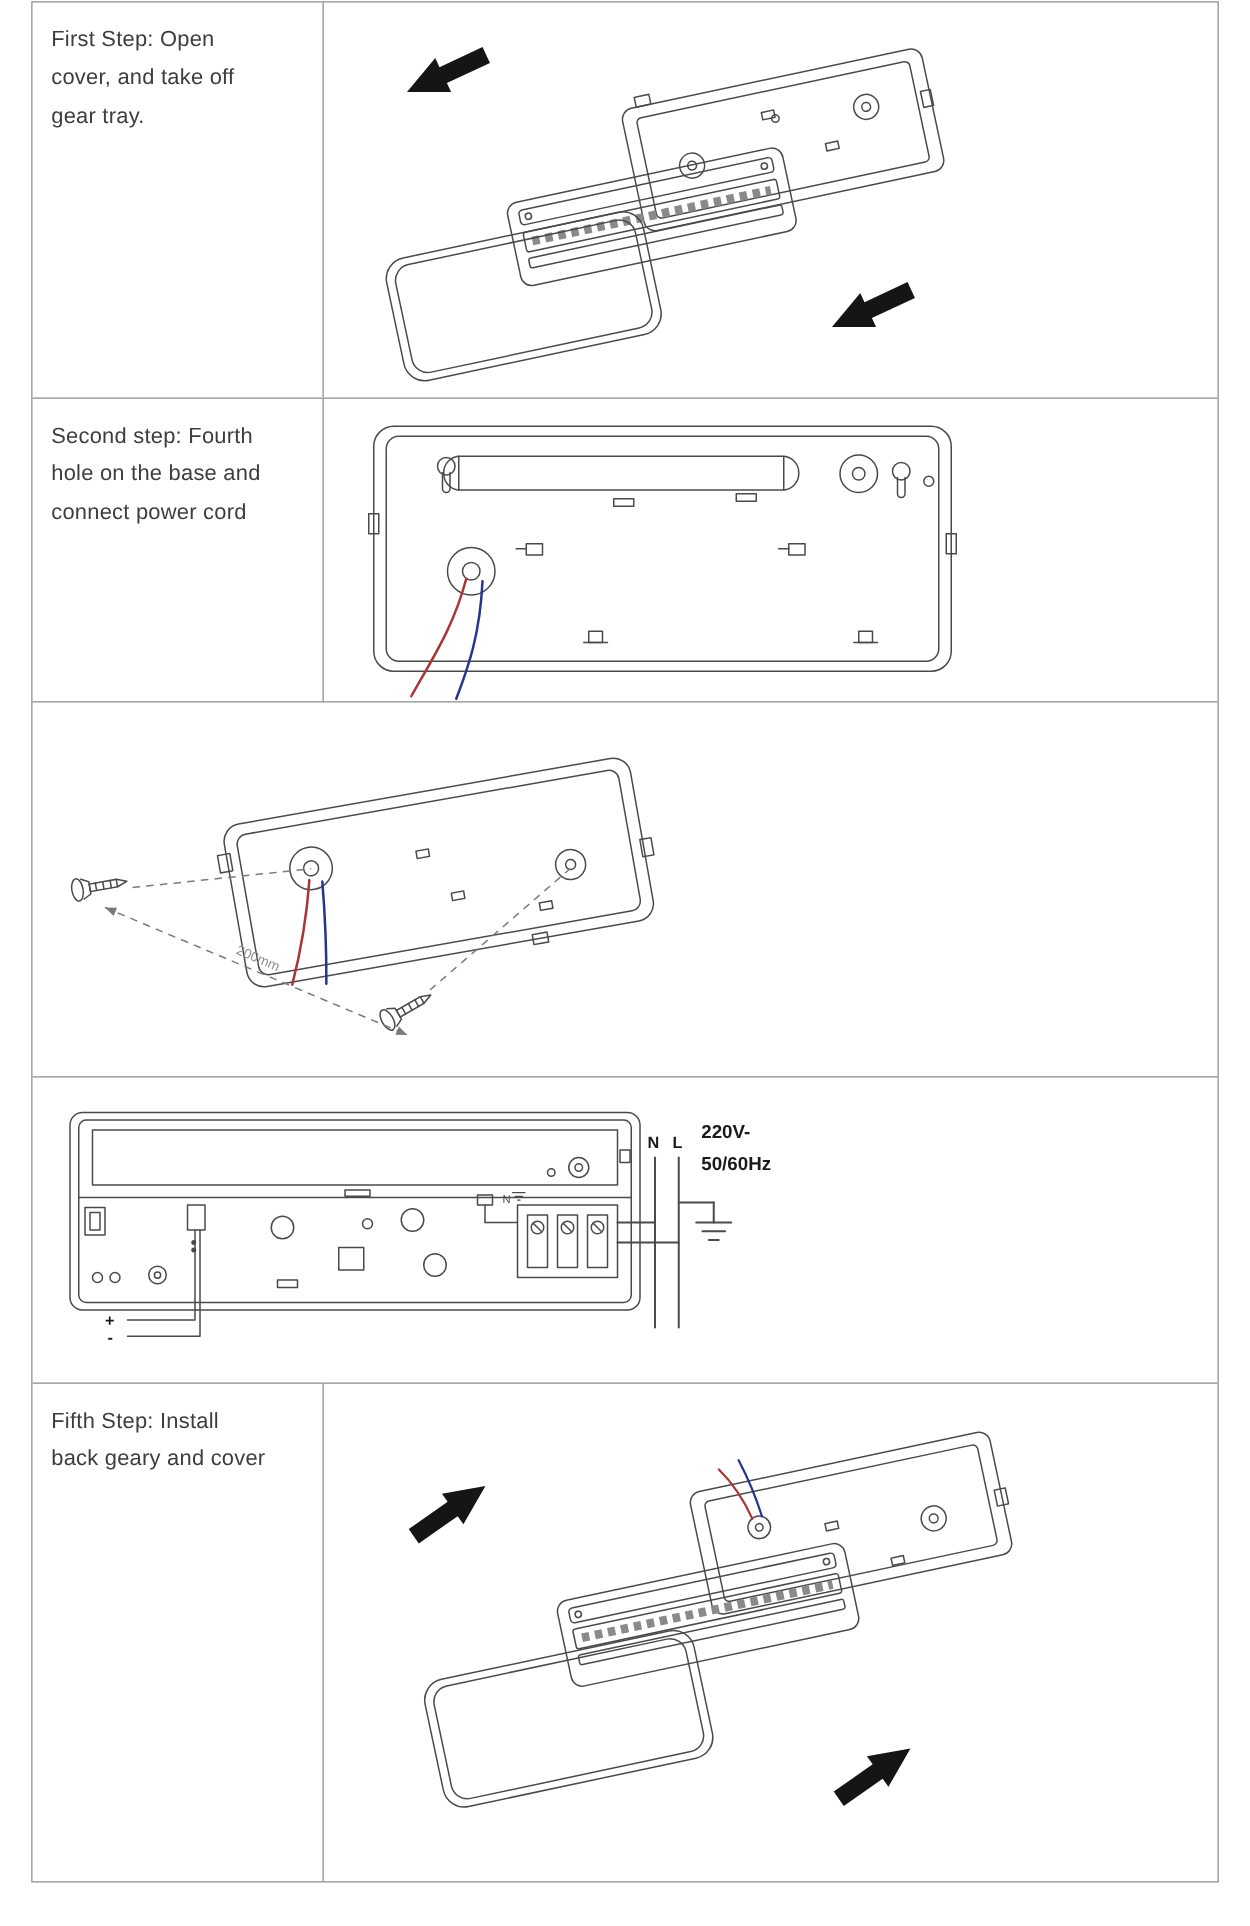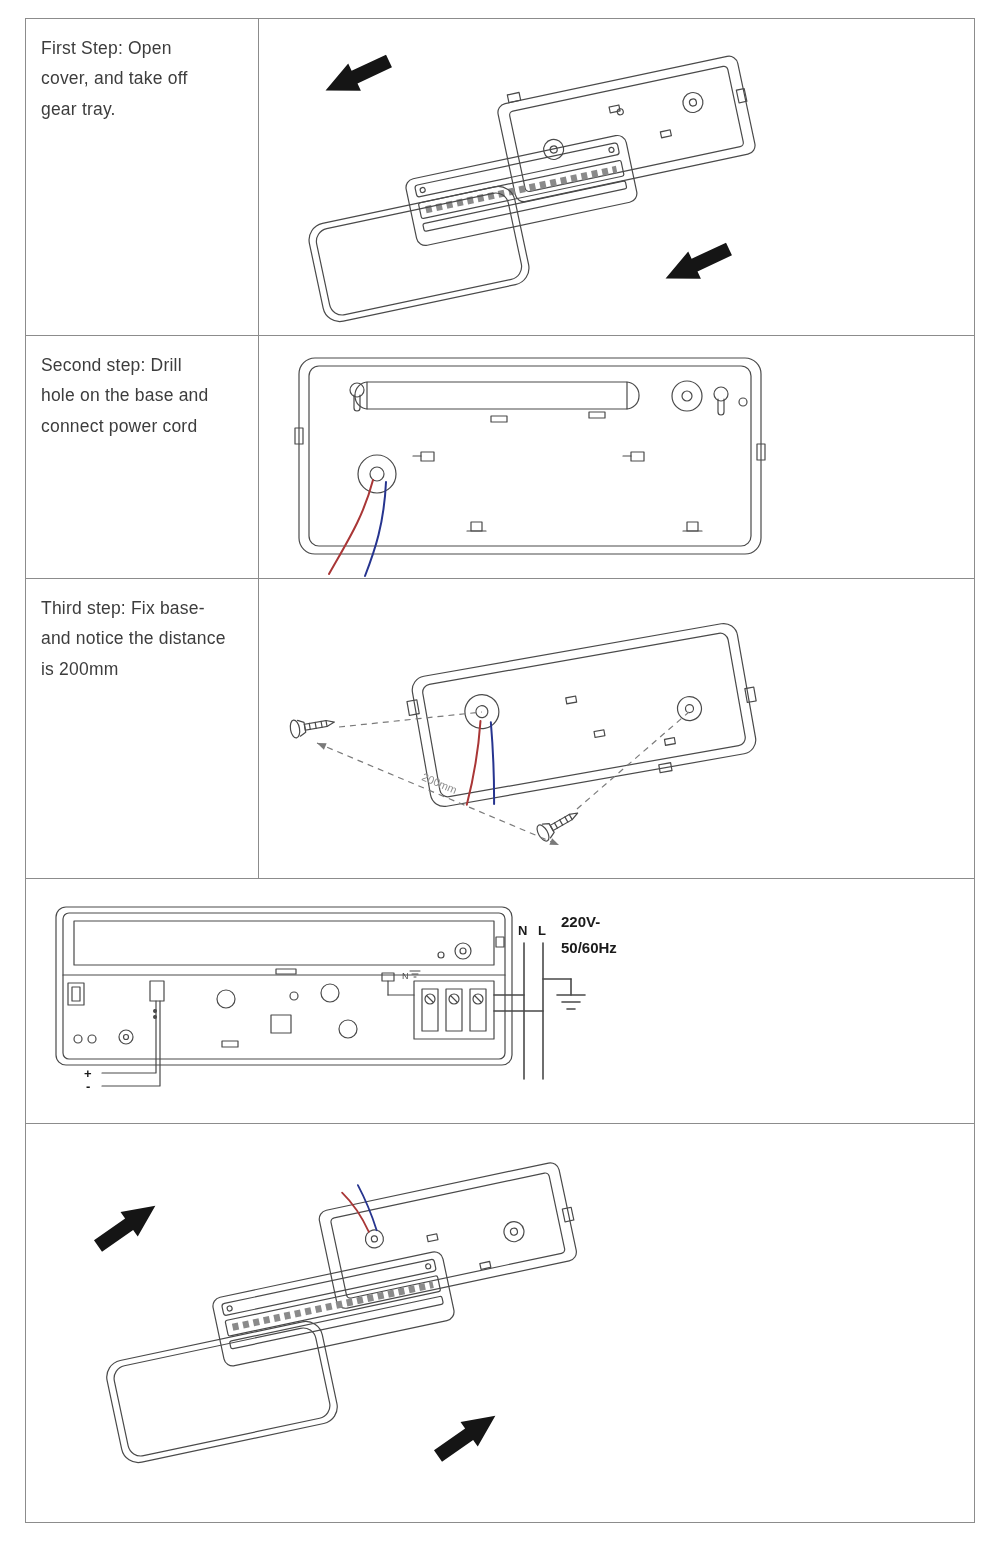--- a/index.html
+++ b/index.html
@@ -1,17 +1,17 @@
 <!DOCTYPE html>
 <html><head>
 <meta charset="utf-8">
 <style>
   html,body{margin:0;padding:0;background:#ffffff;}
   body{width:1000px;height:1541px;position:relative;font-family:"Liberation Sans",sans-serif;}
-  .sheet{position:absolute;left:25px;top:18px;width:948px;border:1px solid #8c8c8c;}
+  .sheet{position:absolute;left:25px;top:1px;width:948px;border:1px solid #8c8c8c;}
   .row{display:flex;border-bottom:1px solid #8c8c8c;}
   .row:last-child{border-bottom:none;}
   .cell-text{
     width:233px;min-width:233px;border-right:1px solid #8c8c8c;
     padding:14px 12px 0 15px;box-sizing:border-box;
     font-size:17.5px;line-height:1.74;letter-spacing:.2px;color:#3d3d3d;
     white-space:pre-line;
   }
   .cell-fig{flex:1;position:relative;overflow:hidden;}
   .r1{height:316px}.r2{height:242px}.r3{height:299px}.r4{height:244px}.r5{height:398px}
@@ -61,21 +61,21 @@
             <rect x="62" y="191" width="196" height="88" rx="13"></rect>
           </g>
           <polygon stroke="none" points="0,-7 38,-7 38,-15 70,0 38,15 38,7 0,7" transform="translate(130,42) rotate(155)" fill="#151515"></polygon>
           <polygon stroke="none" points="0,-7 38,-7 38,-15 70,0 38,15 38,7 0,7" transform="translate(470,230) rotate(155)" fill="#151515"></polygon>
         </g>
       </svg>
     </div>
   </div>
 
   <div class="row r2">
-    <div class="cell-text">Second step: Drill
+    <div class="cell-text">Second step: Fourth
 hole on the base and
 connect power cord</div>
     <div class="cell-fig">
       <svg width="713" height="242" viewBox="0 0 713 242">
         <g stroke="#4a4a4a" fill="none" stroke-width="1.2" stroke-linejoin="round" stroke-linecap="round">
           <g>
             <rect x="40" y="22" width="462" height="196" rx="16"></rect>
             <rect x="50" y="30" width="442" height="180" rx="10"></rect>
           </g>
           <g>
@@ -121,23 +121,20 @@
               <line x1="424" y1="195" x2="443" y2="195"></line>
             </g>
           <rect x="36" y="92" width="8" height="16"></rect>
           <rect x="498" y="108" width="8" height="16"></rect>
         </g>
       </svg>
     </div>
   </div>
 
   <div class="row r3">
-    <div class="cell-text">Third step: Fix base-
-and notice the distance
-is 200mm</div>
     <div class="cell-fig">
       <svg width="713" height="299" viewBox="0 0 713 299">
         <g stroke="#4a4a4a" fill="none" stroke-width="1.2" stroke-linejoin="round" stroke-linecap="round">
           <g transform="rotate(-10 325 136)">
             <rect x="160" y="70" width="330" height="132" rx="14"></rect>
             <rect x="170" y="79" width="310" height="114" rx="8"></rect>
             <circle cx="225" cy="115" r="17"></circle>
               <circle cx="225" cy="115" r="6"></circle>
             <circle cx="430" cy="148" r="12"></circle>
               <circle cx="430" cy="148" r="4"></circle>
@@ -264,20 +261,22 @@
             <line x1="531" y1="116" x2="559" y2="116"></line>
             <line x1="536" y1="123" x2="554" y2="123"></line>
             <line x1="541" y1="130" x2="549" y2="130"></line>
           </g>
         </g>
       </svg>
     </div>
   </div>
 
   <div class="row r5">
+    <div class="cell-text">Fifth Step: Install
+back geary and cover</div>
     <div class="cell-fig">
       <svg width="713" height="398" viewBox="0 0 713 398">
         <g stroke="#4a4a4a" fill="none" stroke-width="1.2" stroke-linejoin="round" stroke-linecap="round">
           <g transform="rotate(-12 420 115)">
             <rect x="300" y="62" width="245" height="100" rx="9"></rect>
             <rect x="311" y="71" width="223" height="82" rx="4"></rect>
             <circle cx="350" cy="100" r="9"></circle>
               <circle cx="350" cy="100" r="3"></circle>
             <circle cx="488" cy="122" r="10"></circle>
               <circle cx="488" cy="122" r="3.5"></circle>

